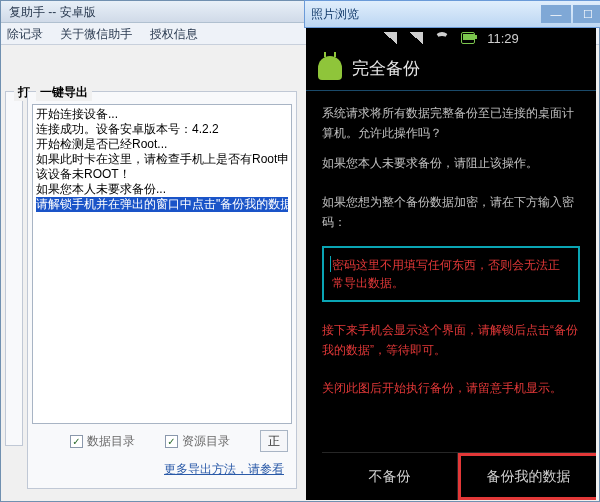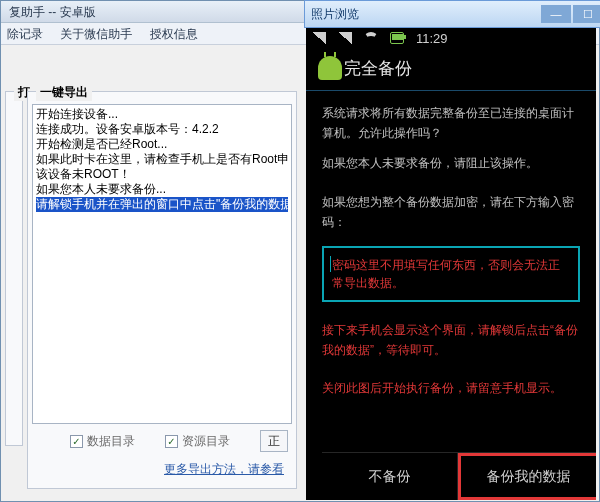--- a/index.html
+++ b/index.html
@@ -133,21 +133,21 @@
   position: absolute;
   left: 306px; top: 28px;
   width: 290px; height: 472px;
   background: #000;
   color: #c8c8c8;
 }
 .statusbar {
   height: 20px;
   background: #000;
   display: flex; align-items: center;
-  justify-content: flex-start;
+  justify-content: center;
   gap: 12px;
   padding: 0 6px;
   font-size: 11px;
 }
 .statusbar .sig, .statusbar .wifi, .statusbar .batt {
   width: 14px; height: 12px;
 }
 .sig {
   background: linear-gradient(to top right, transparent 50%, #cfcfcf 50%);
 }
@@ -170,21 +170,21 @@
   width: 2px; height: 4px; background: #7cc64e;
 }
 .batt::before {
   content: "";
   position: absolute; left: 1px; top: 1px;
   width: 12px; height: 6px; background: #7cc64e;
 }
 .time { color: #cfcfcf; font-size: 13px; }
 .phone-header {
   display: flex; align-items: center;
-  gap: 2px;
+  gap: 10px;
   padding: 8px 28px 10px 12px;
   border-bottom: 1px solid #1a4a6a;
 }
 .android-icon {
   width: 24px; height: 24px;
   background: #8fc53a;
   border-radius: 12px 12px 4px 4px;
   position: relative;
 }
 .android-icon::before, .android-icon::after {

